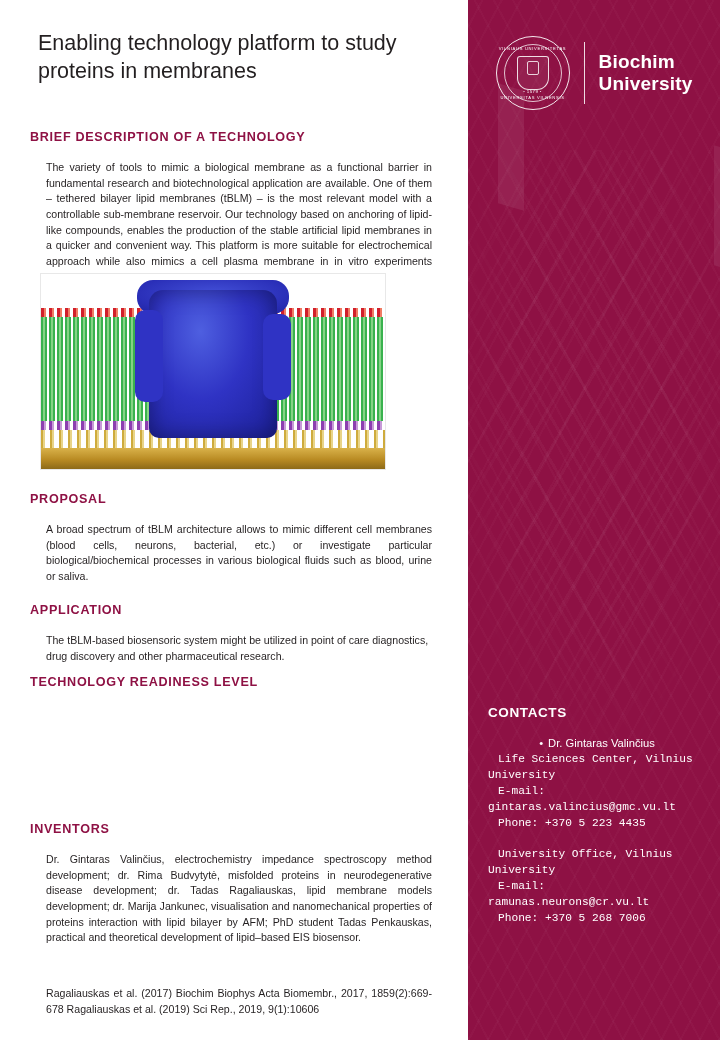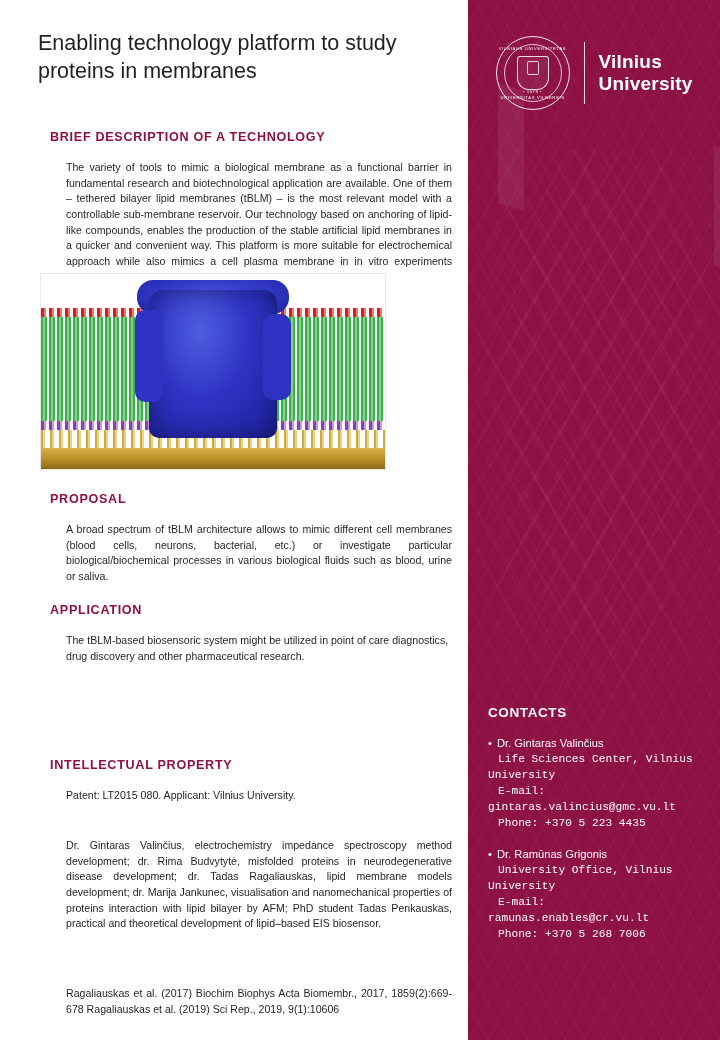--- a/index.html
+++ b/index.html
@@ -156,20 +156,21 @@
     font-weight: bold;
     letter-spacing: 0.6px;
   }
   .contact-item {
     font-size: 11.2px;
     line-height: 1.42;
     margin-bottom: 16px;
   }
   .contact-item .nm {
     display: block;
+    text-align: center;
   }
   .contact-item .nm:before {
     content: "\2022";
     margin-right: 5px;
   }
   .contact-item .ln {
     display: block;
     padding-left: 10px;
     font-family: Liberation Mono, monospace;
   }
@@ -190,21 +191,21 @@
     left: 38px;
     top: 30px;
     width: 400px;
     font-size: 21.5px;
     font-weight: normal;
     line-height: 1.3;
     color: #231f20;
   }
   .section {
     position: absolute;
-    left: 50px;
+    left: 30px;
     width: 418px;
   }
   .section h3 {
     margin: 0 0 6px 0;
     font-size: 12.6px;
     font-weight: bold;
     letter-spacing: 0.7px;
     color: #8e1144;
   }
   .section p {
@@ -334,43 +335,42 @@
     <div class="logo-block">
       <div class="seal">
         <div class="ring-inner"></div>
         <div class="seal-text-top">VILNIAUS UNIVERSITETAS</div>
         <div class="seal-core"></div>
         <div class="seal-year">• 1579 •</div>
         <div class="seal-text-bottom">UNIVERSITAS VILNENSIS</div>
       </div>
       <div class="logo-divider"></div>
       <div class="logo-wordmark">
-        <div>Vilnius</div>
+        <div>Biochim</div>
         <div>University</div>
       </div>
     </div>
 
     <div class="contacts">
       <h2>CONTACTS</h2>
 
       <div class="contact-item">
         <span class="nm">Dr. Gintaras Valinčius</span>
         <span class="ln">Life Sciences Center,  Vilnius</span>
         <span class="ln flush">University</span>
         <span class="ln">E-mail:</span>
         <span class="ln flush">gintaras.valincius@gmc.vu.lt</span>
         <span class="ln">Phone: +370 5 223 4435</span>
       </div>
 
       <div class="contact-item">
-        <span class="nm">Dr. Ramūnas Grigonis</span>
         <span class="ln">University Office, Vilnius</span>
         <span class="ln flush">University</span>
         <span class="ln">E-mail:</span>
-        <span class="ln flush">ramunas.enables@cr.vu.lt</span>
+        <span class="ln flush">ramunas.neurons@cr.vu.lt</span>
         <span class="ln">Phone: +370 5 268 7006</span>
       </div>
     </div>
   </div>
 
   <div class="content">
 
     <div class="title">Enabling technology platform to study proteins in membranes</div>
 
     <div class="section" id="sec-brief">
@@ -394,28 +394,26 @@
       <h3>APPLICATION</h3>
       <p class="left">The tBLM-based biosensoric system might be utilized in point of care diagnostics, drug discovery and other pharmaceutical research.</p>
     </div>
 
     <div class="section" id="sec-proposal">
       <h3>PROPOSAL</h3>
       <p>A broad spectrum of tBLM architecture allows to mimic different cell membranes (blood cells, neurons, bacterial, etc.) or investigate particular biological/biochemical processes in various biological fluids such as blood, urine or saliva.</p>
     </div>
 
     <div class="section" id="sec-trl">
-    </div>
-
-    <div class="section" id="sec-ip">
-      <h3>INTELLECTUAL PROPERTY</h3>
-      <p class="left">Patent: LT2015 080. Applicant: Vilnius University.</p>
-    </div>
+      <h3>TECHNOLOGY READINESS LEVEL</h3>
+    </div>
+
 
     <div class="section" id="sec-inventors">
+      <h3>INVENTORS</h3>
       <p>Dr. Gintaras Valinčius, electrochemistry impedance spectroscopy method development; dr. Rima Budvytytė, misfolded proteins in neurodegenerative disease development; dr. Tadas Ragaliauskas, lipid membrane models development; dr. Marija Jankunec, visualisation and nanomechanical properties of proteins interaction with lipid bilayer by AFM; PhD student Tadas Penkauskas, practical and theoretical development of lipid–based EIS biosensor.</p>
     </div>
 
     <div class="section" id="sec-publications">
       <p>Ragaliauskas et al. (2017) Biochim Biophys Acta Biomembr., 2017, 1859(2):669-678 Ragaliauskas et al. (2019) Sci Rep., 2019, 9(1):10606</p>
     </div>
 
   </div>
 </div>
 

